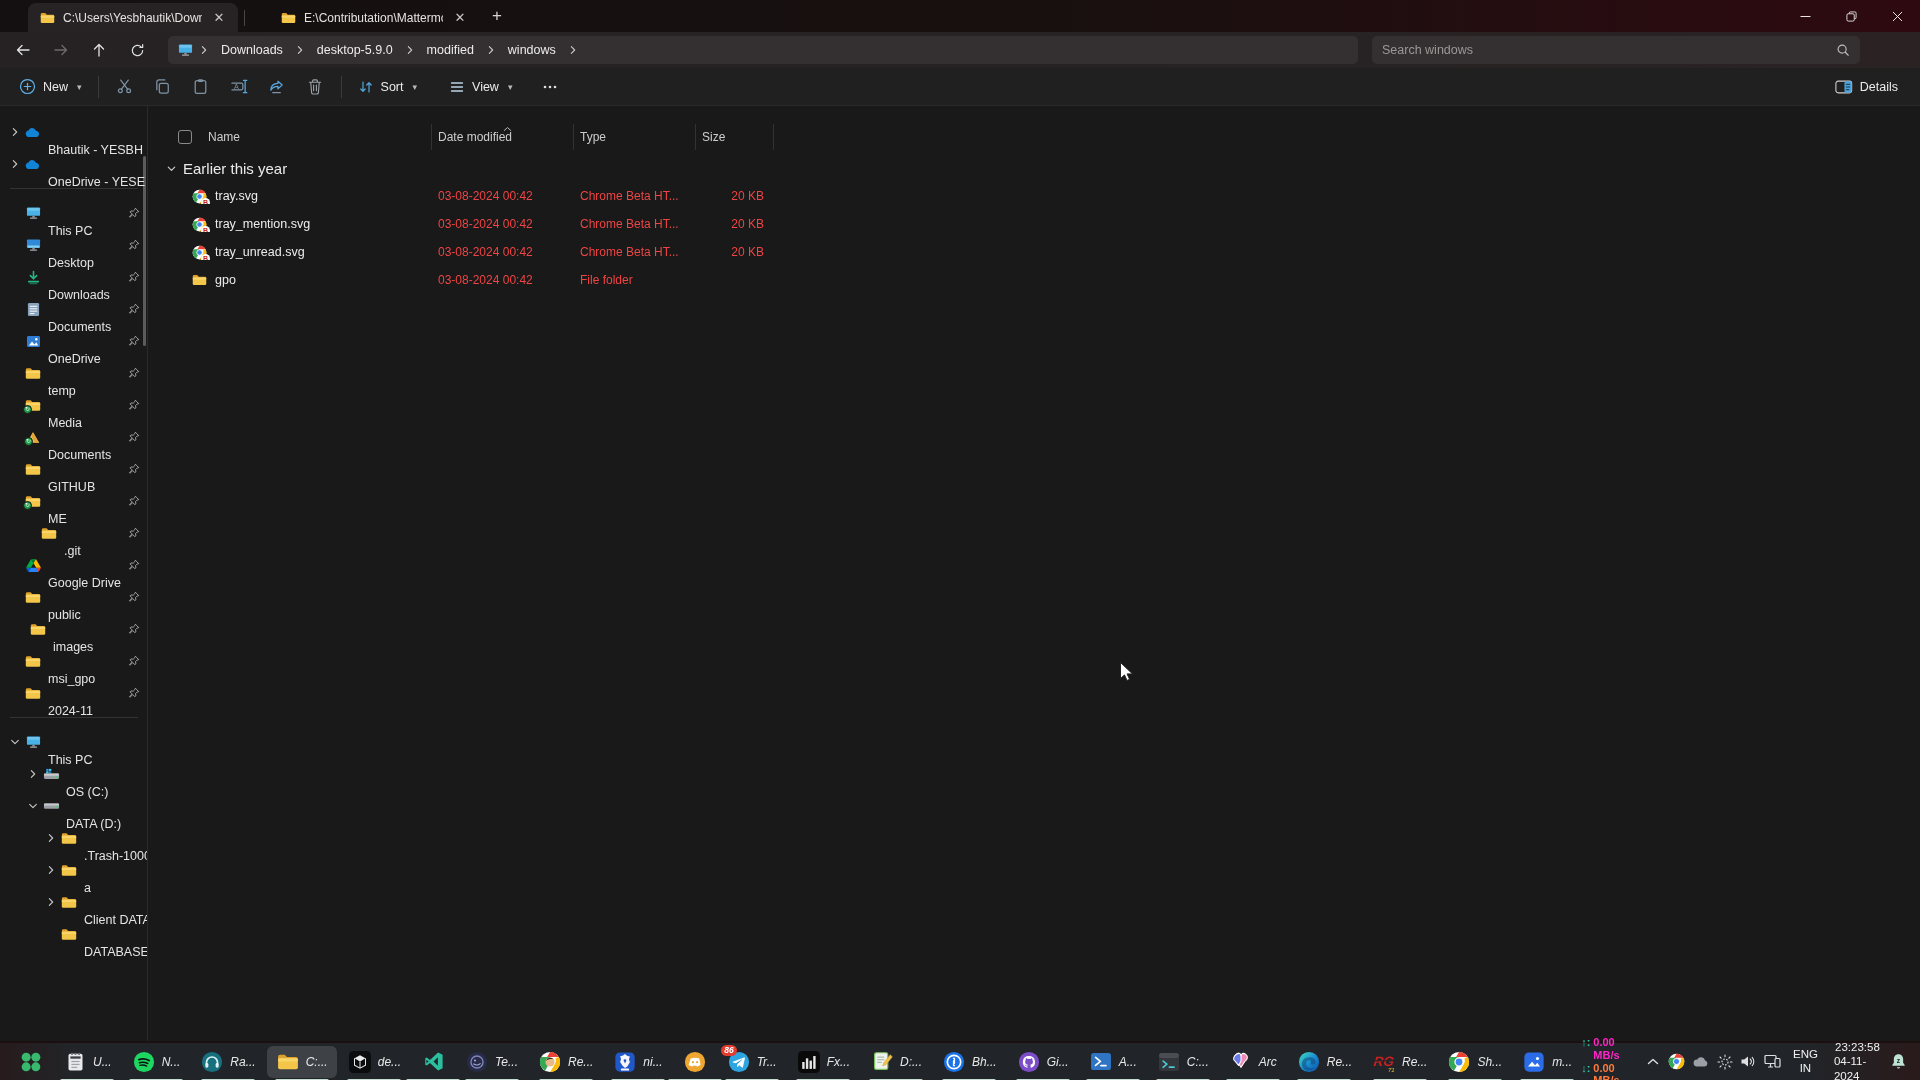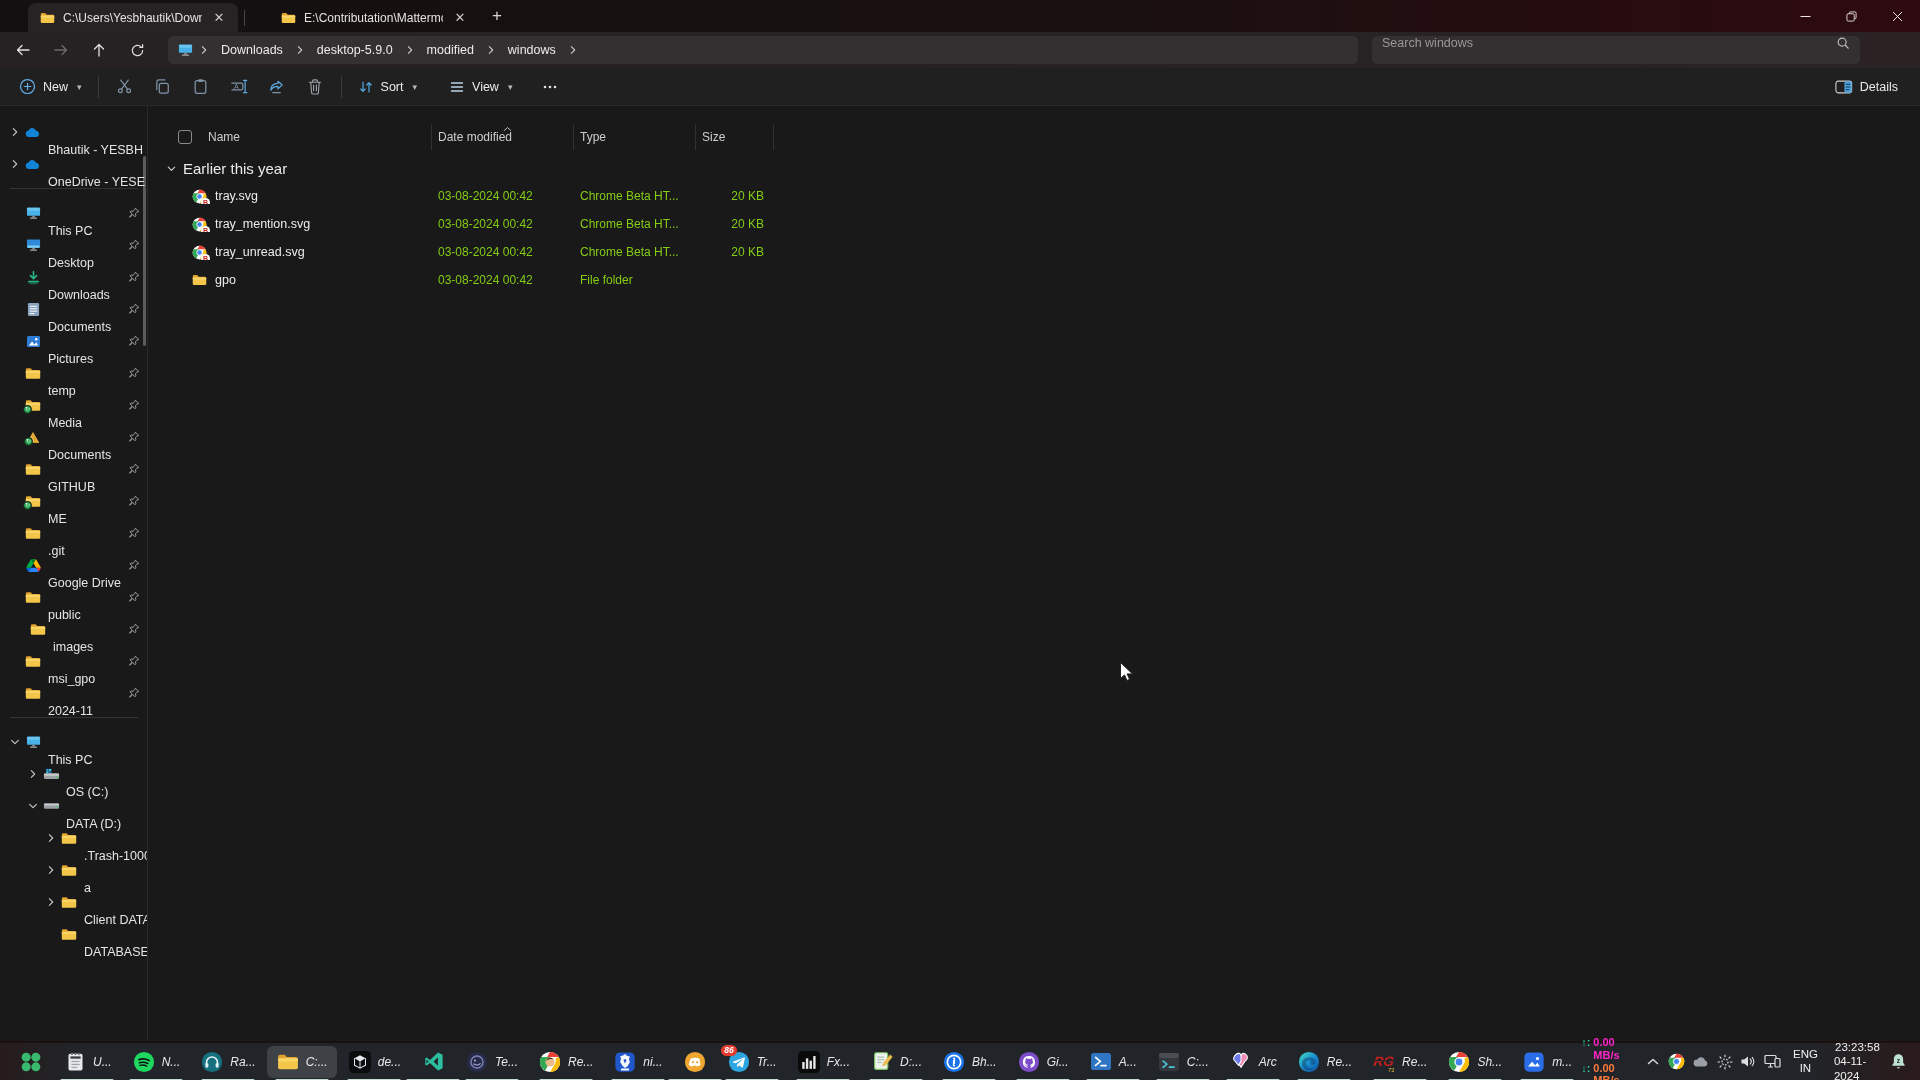--- a/index.html
+++ b/index.html
@@ -22,21 +22,21 @@
   .win-controls { position:absolute; right:0; top:0; height:32px; display:flex; }
   .win-btn { width:46px; height:32px; display:flex; align-items:center; justify-content:center; color:#e8e4e4; font-size:12px; }
 
   
   .navbar { position:relative; height:36px; background:linear-gradient(90deg,#262223 0%,#272223 70%,#2b2224 100%); display:flex; align-items:center; }
   .nav-btn { width:30px; height:28px; margin-left:8px; display:flex; align-items:center; justify-content:center; color:#e2e2e2; font-size:15px; border-radius:5px; }
   .nav-btn.dim { color:#6f6a6b; }
   .breadcrumb-bar { margin-left:16px; height:28px; width:1190px; background:#343031; border-radius:5px; display:flex; align-items:center; padding:0 10px; gap:2px; }
   .crumb { font-size:12.5px; color:#eceaea; padding:2px 8px; border-radius:4px; white-space:nowrap; }
   .crumb-chev { color:#b9b5b5; font-size:10px; padding:0 2px; display:flex; align-items:center; }
-  .search-bar { margin-left:14px; height:28px; width:488px; background:#343031; border-radius:5px; display:flex; align-items:flex-start; padding:0 10px; }
+  .search-bar { margin-left:14px; height:28px; width:488px; background:#343031; border-radius:5px; display:flex; align-items:center; padding:0 10px; }
   .search-bar input { flex:1; background:transparent; border:none; outline:none; color:#e8e8e8; font-size:12.5px; font-family:"Liberation Sans",sans-serif; }
   .search-bar input::placeholder { color:#9b9797; }
 
   
   .commandbar { position:relative; height:38px; background:#202020; display:flex; align-items:center; border-bottom:1px solid #2a2a2a; }
   .cmd-group { display:flex; align-items:center; }
   .cmd-btn { display:flex; align-items:center; gap:7px; padding:6px 9px; border-radius:5px; color:#eaeaea; font-size:12.5px; }
   .cmd-icon-btn { width:38px; height:30px; display:flex; align-items:center; justify-content:center; border-radius:5px; }
   .cmd-divider { width:1px; height:22px; background:#3a3a3a; margin:0 7px; }
   .cmd-chev { font-size:9px; color:#b9b9b9; margin-left:2px; }
@@ -62,21 +62,21 @@
   .col-h .sortmark { position:absolute; left:50%; top:-3px; color:#b9b9b9; }
   .hdr-check { position:absolute; left:30px; top:50%; transform:translateY(-50%); width:14px; height:14px; border:1px solid #8a8a8a; border-radius:3px; }
   .name-h-label { padding-left:60px; }
   .col-pad { padding-left:6px; }
   .group-row { display:flex; align-items:center; height:28px; margin-top:4px; }
   .group-chev { margin-left:18px; color:#cdcdcd; display:flex; }
   .group-label { font-size:12.5px; color:#eaeaea; margin-left:6px; font-weight:bold; }
   .file-row { display:grid; grid-template-columns:284px 142px 122px 78px; height:28px; align-items:center; border-radius:4px; }
   .cell-name { display:flex; align-items:center; padding-left:44px; gap:8px; overflow:hidden; }
   .cell-name span { font-size:12.5px; color:#ececec; white-space:nowrap; }
-  .cell { font-size:12px; color:#84cc16; padding-left:6px; white-space:nowrap; }
+  .cell { font-size:12px; color:#ef4444; padding-left:6px; white-space:nowrap; }
   .cell.size { text-align:right; padding-right:10px; }
 
   
   .statusbar { position:absolute; left:0; bottom:0; width:100%; height:56px; background:#191919; }
   .status-count { position:absolute; left:78px; top:12px; font-size:12.5px; color:#d2d2d2; }
   .status-folder { position:absolute; left:18px; top:8px; }
 
   
   .cursor { position:absolute; left:971px; top:555px; z-index:50; }
 
@@ -423,21 +423,21 @@
           </div>
           <div class="sb-item" style="padding-left:8px">
             <span class="sb-chev"></span>
             <span class="sb-ic">
               <svg width="15" height="13" viewBox="0 0 16 14">
                 <rect x="1" y="1" width="14" height="12" rx="1.5" fill="#2f7cd6"></rect>
                 <path d="M3 11.2l3.4-4.1 2.6 3 2-2.4 2 3.5z" fill="#fff"></path>
                 <circle cx="11" cy="4.6" r="1.3" fill="#fff"></circle>
               </svg>
             </span>
-            <span class="sb-label">Pictures</span>
+            <span class="sb-label">OneDrive</span>
             <span class="sb-pin">
               <svg width="12" height="12" viewBox="0 0 16 16">
                 <path d="M9.8 1.6l4.6 4.6-2.2.5-2.1 2.1.3 3-1.2 1.2-2.9-2.9-3.6 3.6-.7-.7 3.6-3.6-2.9-2.9 1.2-1.2 3 .3 2.1-2.1z" fill="none" stroke="#b9b9b9" stroke-width="1.1" stroke-linejoin="round"></path>
               </svg>
             </span>
           </div>
           <div class="sb-item" style="padding-left:8px">
             <span class="sb-chev"></span>
             <span class="sb-ic">
               <svg width="16" height="13" viewBox="0 0 20 16">
@@ -518,21 +518,21 @@
                 <span class="badge-sync">↻</span>
               </span>
             </span>
             <span class="sb-label">ME</span>
             <span class="sb-pin">
               <svg width="12" height="12" viewBox="0 0 16 16">
                 <path d="M9.8 1.6l4.6 4.6-2.2.5-2.1 2.1.3 3-1.2 1.2-2.9-2.9-3.6 3.6-.7-.7 3.6-3.6-2.9-2.9 1.2-1.2 3 .3 2.1-2.1z" fill="none" stroke="#b9b9b9" stroke-width="1.1" stroke-linejoin="round"></path>
               </svg>
             </span>
           </div>
-          <div class="sb-item" style="padding-left:8px">
+          <div class="sb-item" style="padding-left:24px">
             <span class="sb-chev"></span>
             <span class="sb-ic">
               <svg width="16" height="13" viewBox="0 0 20 16">
                 <path d="M1 3.2C1 2.2 1.8 1.4 2.8 1.4h4.2l2 2.1h8.2c1 0 1.8.8 1.8 1.8v.9H1z" fill="#dfa02c"></path>
                 <rect x="1" y="4.7" width="18" height="10" rx="1.6" fill="#f3c64a"></rect>
                 <rect x="1" y="4.7" width="18" height="2.8" rx="1.2" fill="#f8d566"></rect>
               </svg>
             </span>
             <span class="sb-label">.git</span>
             <span class="sb-pin">

